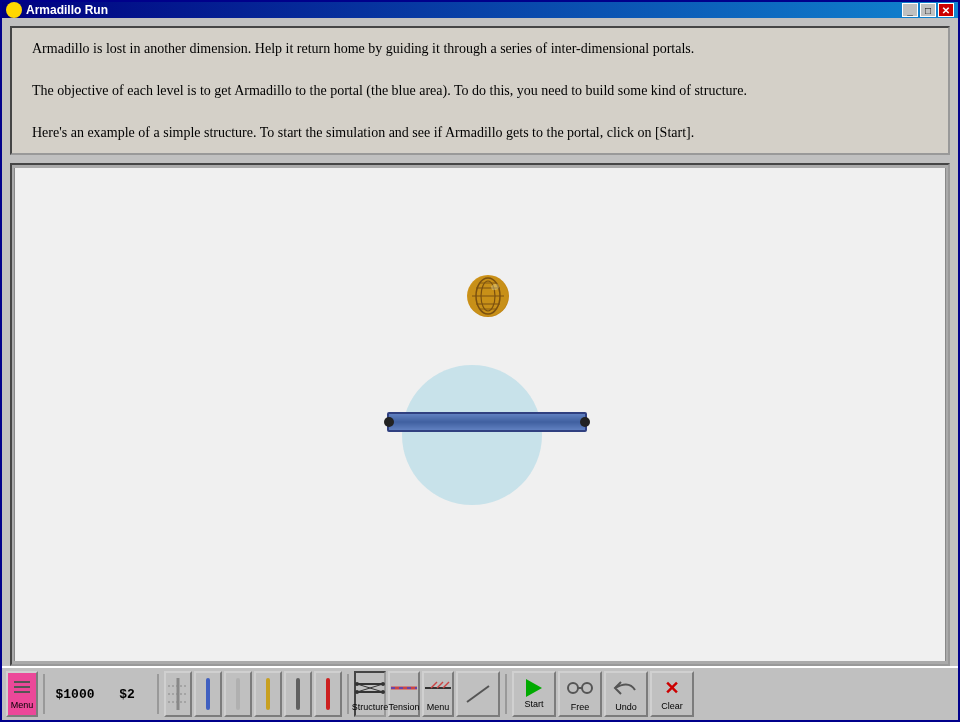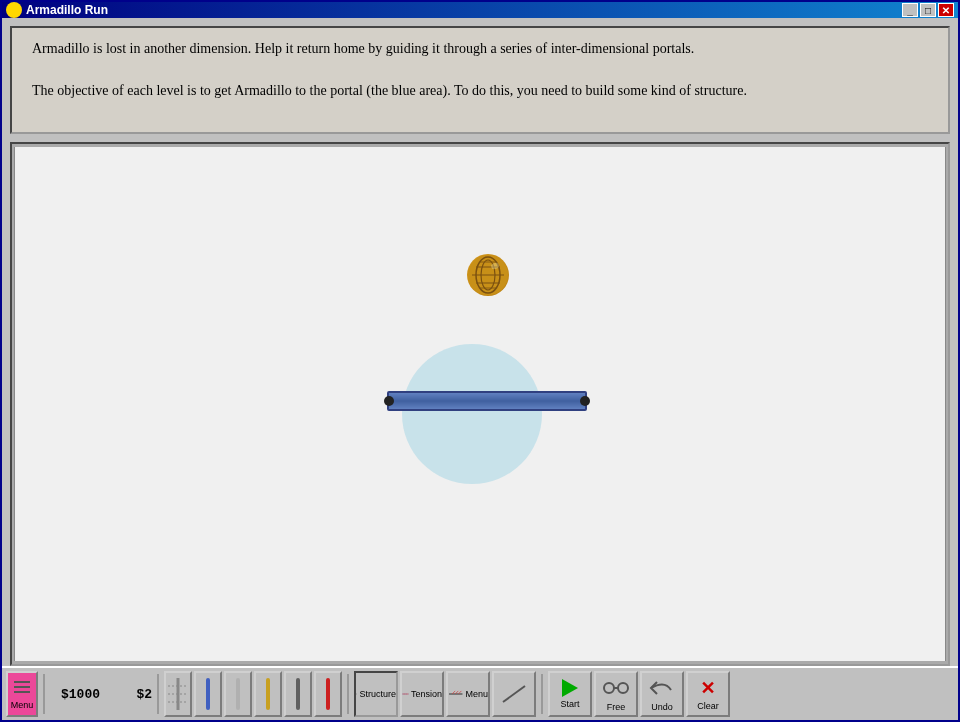--- a/index.html
+++ b/index.html
@@ -233,21 +233,21 @@
       cursor: pointer;
       font-size: 9px;
       font-family: Arial, sans-serif;
       gap: 2px;
     }
 
     
     .money-display {
       display: flex;
       flex-direction: column;
-      align-items: flex-end;
+      align-items: center;
       justify-content: center;
       font-family: 'Courier New', monospace;
       font-size: 13px;
       font-weight: bold;
       min-width: 50px;
       height: 46px;
     }
 
     
     .material-btn {
@@ -263,23 +263,24 @@
 
     .material-line {
       width: 4px;
       height: 32px;
       border-radius: 2px;
     }
 
     
     .view-btn {
       display: flex;
-      align-items: center;
-      justify-content: center;
-      width: 44px;
+      flex-direction: column;
+      align-items: center;
+      justify-content: center;
+      width: 32px;
       height: 46px;
       border: 2px outset #d0d0d0;
       background: #c0c0c0;
       cursor: pointer;
       font-size: 9px;
       font-family: Arial, sans-serif;
       gap: 2px;
     }
 
     .view-btn.active {
@@ -335,20 +336,21 @@
     </div>
   </div>
 
   <div id="content">
 
     <div id="description">
       <p>Armadillo is lost in another dimension. Help it return home by guiding it through a series of inter-dimensional portals.</p>
       <br>
       <p>The objective of each level is to get Armadillo to the portal (the blue area). To do this, you need to build some kind of structure.</p>
       <br>
+      <p>Here's an example of a simple structure. To start the simulation and see if Armadillo gets to the portal, click on [Start].</p>
     </div>
 
     <div id="game-area">
       <div id="wall-left"></div>
       <div id="wall-right"></div>
       <div id="wall-top"></div>
       <div id="wall-bottom"></div>
 
       <div id="portal"></div>
 

